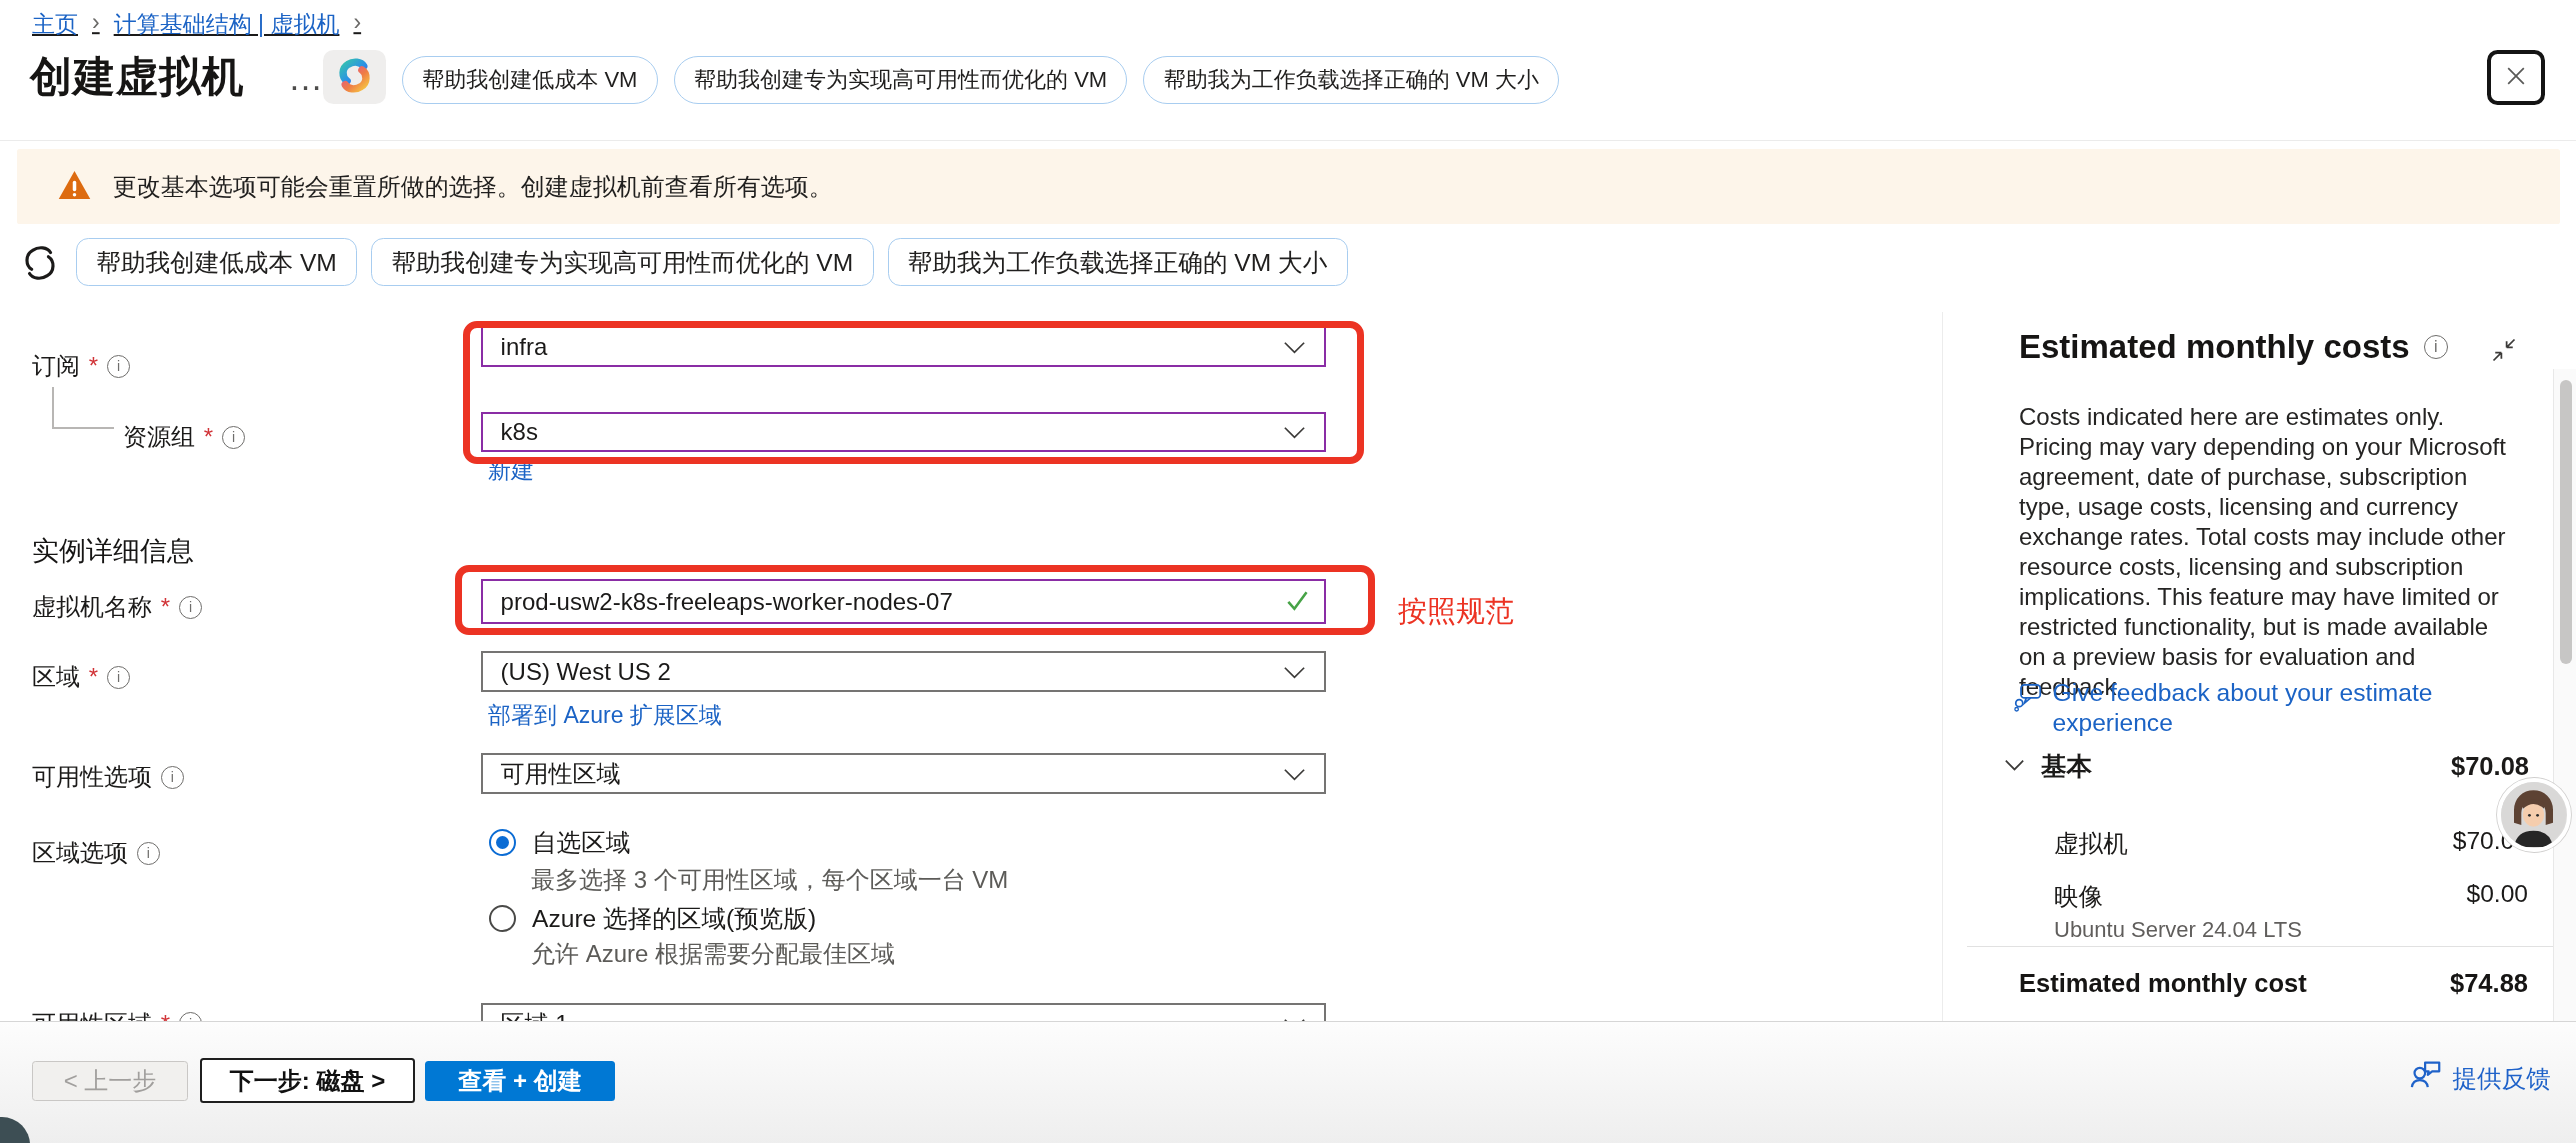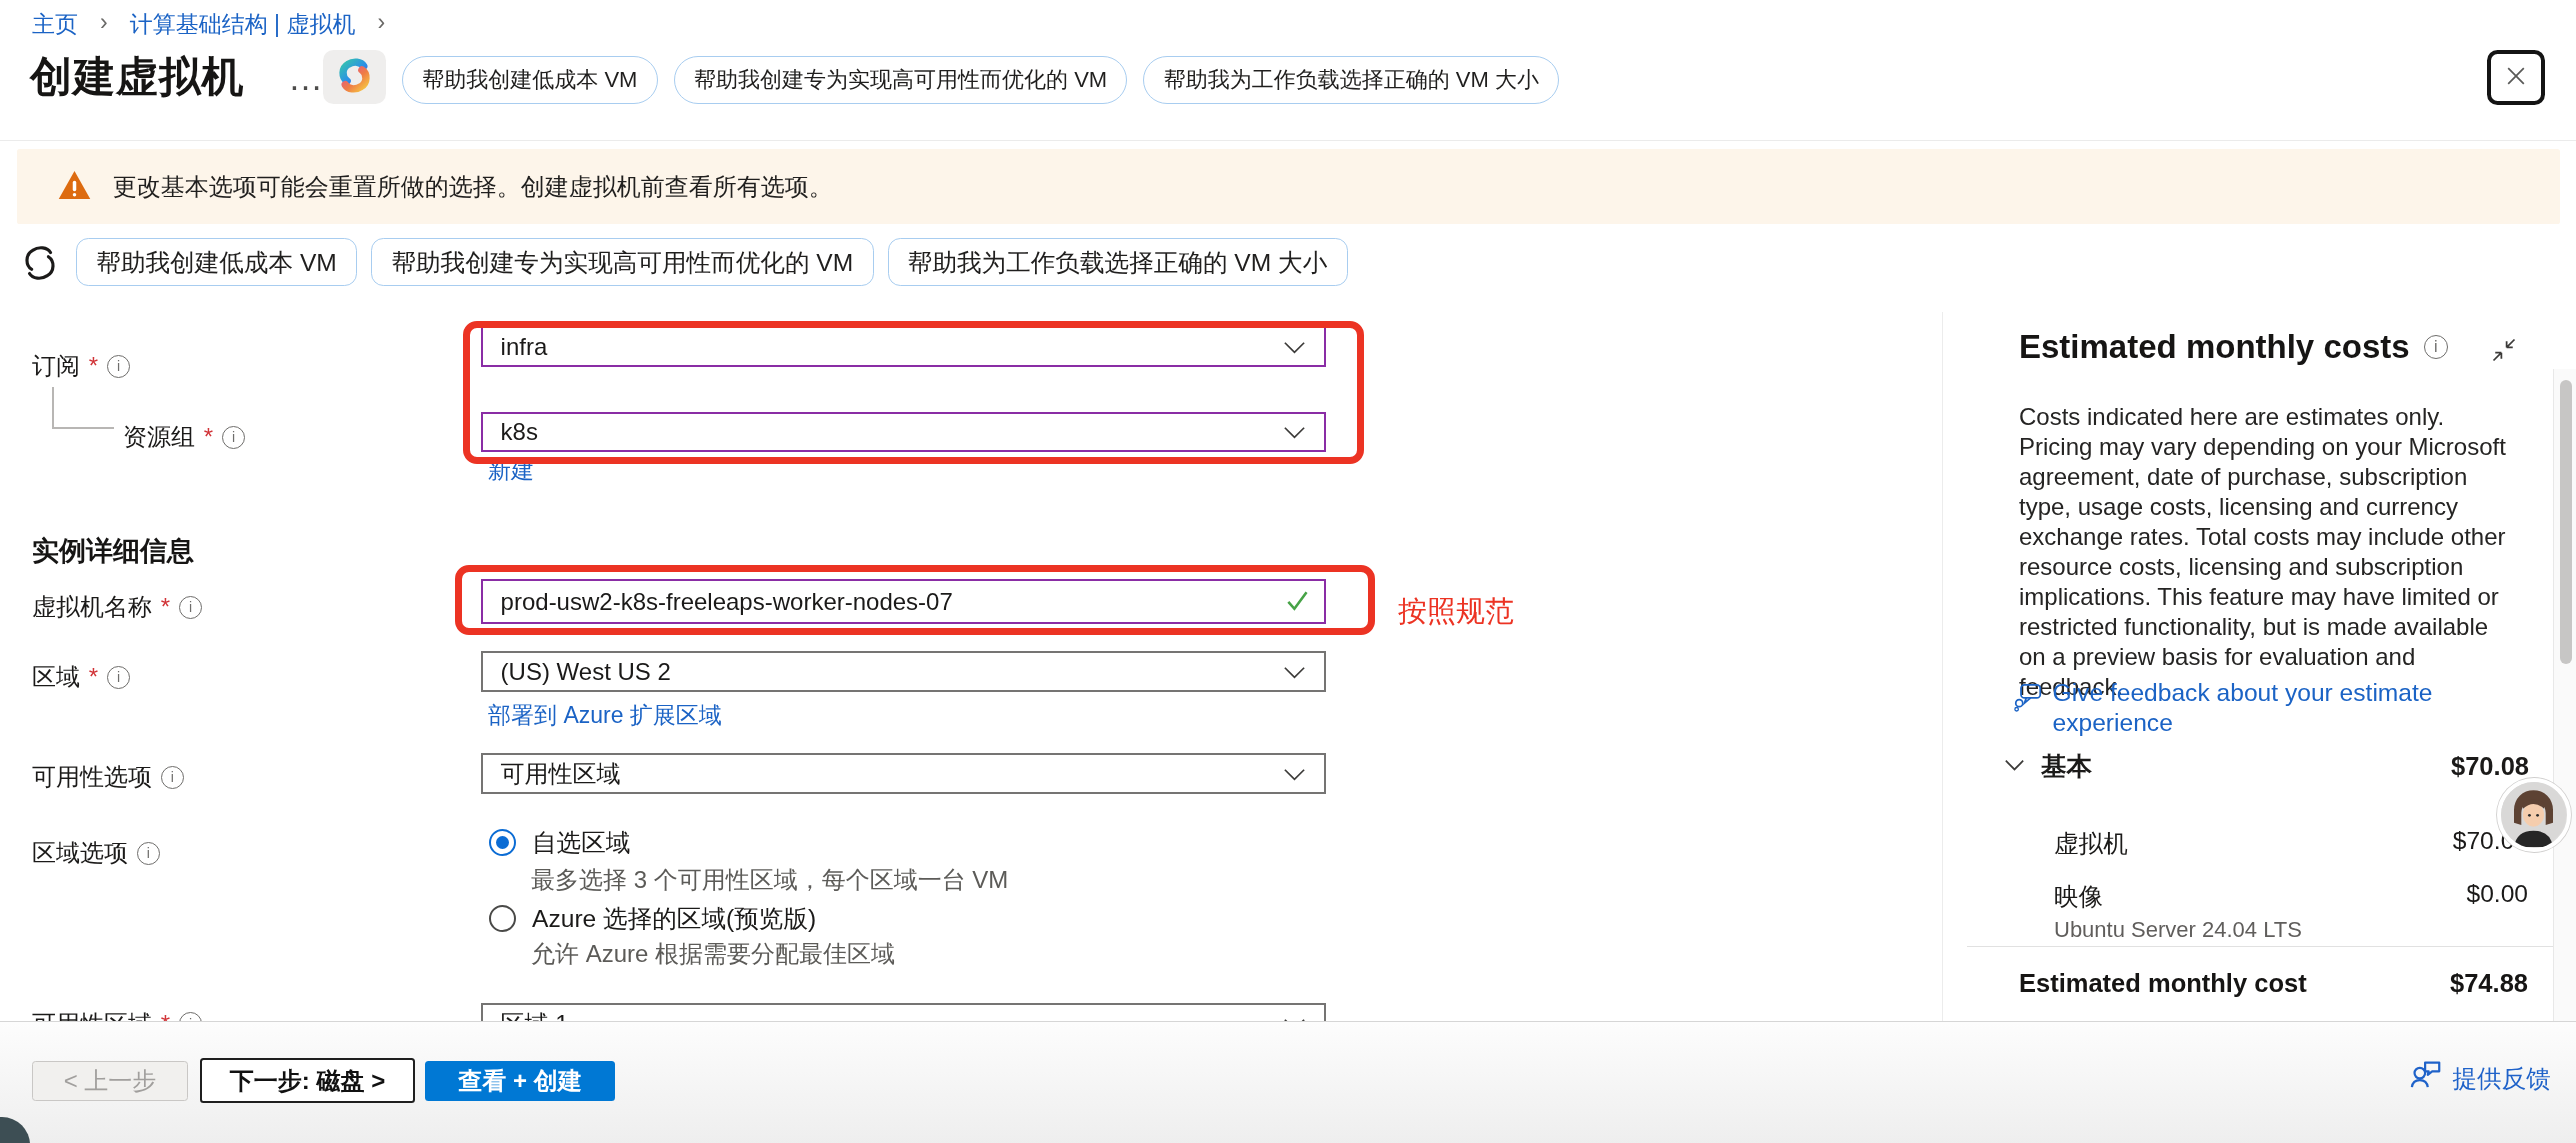--- a/index.html
+++ b/index.html
@@ -1,21 +1,21 @@
 <!DOCTYPE html>
 <html style="font-size:14px"><head>
 <meta charset="utf-8">
 <style>
   html,body{margin:0;padding:0;background:#fff;}
   .screen{position:relative;width:2576px;height:1143px;overflow:hidden;background:#ffffff;
     font-family:"Liberation Sans","DejaVu Sans",sans-serif;color:#1b1a19;}
   .abs{position:absolute;}
 
   
-  .crumbs{left:32px;top:8.8px;display:flex;align-items:center;gap:22px;font-size:23px;}
+  .crumbs{left:32px;top:8.8px;display:flex;align-items:center;gap:14px;font-size:23px;text-decoration:underline;}
   .crumb{color:#1b63c5;cursor:pointer;white-space:nowrap;}
   .crumb-sep{color:#6b6a68;font-size:23px;transform:translateY(-1.8px);}
 
   
   .page-title{left:30px;top:49px;font-size:42px;font-weight:700;letter-spacing:0.9px;color:#161514;}
   .more-dots{left:288px;top:58px;font-size:35px;color:#4d4c4a;letter-spacing:2.6px;cursor:pointer;}
   .copilot-tile{left:323px;top:50px;width:63px;height:54px;background:#efeeed;border-radius:10.5px;
     display:flex;align-items:center;justify-content:center;cursor:pointer;}
   .pill-row-top{left:402px;top:56px;display:flex;gap:16px;}
   .pill{height:46px;border:1.8px solid #a8cdf0;border-radius:24px;background:#fff;font-size:22px;
@@ -40,21 +40,21 @@
   .req{color:#d13438;font-size:24px;}
   .info{width:23px;height:23px;border-radius:50%;border:1.8px solid #6e6d6b;color:#6e6d6b;font-size:14px;
     display:flex;align-items:center;justify-content:center;box-sizing:border-box;cursor:pointer;flex:none;}
   .info::after{content:"i";}
   .field{width:845px;height:41px;background:#fff;border:2.2px solid #757473;box-sizing:border-box;
     display:flex;align-items:center;justify-content:space-between;padding:0 17.6px;font-size:24px;cursor:pointer;}
   .field.purple{border:2.6px solid #8a2da5;}
   .vm-input{width:845px;height:45px;border:2.6px solid #8a2da5;box-sizing:border-box;font-size:24px;
     padding:0 61px 0 17.6px;font-family:inherit;color:#1b1a19;background:#fff;}
   .link{color:#1b63c5;font-size:23px;cursor:pointer;white-space:nowrap;}
-  .section-head{font-size:27px;font-weight:700;color:#161514;}
+  .section-head{font-size:27px;font-weight:400;color:#161514;}
   .conn{background:#b8b6b4;}
   .redbox{border:7px solid #ec3323;border-radius:14px;box-sizing:border-box;pointer-events:none;}
   .annot{font-size:29px;color:#ec3323;font-weight:500;white-space:nowrap;}
   .radio-line{display:flex;align-items:center;gap:16px;}
   .radio{width:27px;height:27px;border-radius:50%;box-sizing:border-box;background:#fff;cursor:pointer;
     display:flex;align-items:center;justify-content:center;flex:none;}
   .radio.sel{border:2.6px solid #0b6cd4;}
   .radio.sel .dot{width:13px;height:13px;border-radius:50%;background:#0b6cd4;}
   .radio.unsel{border:2.2px solid #4a4a48;}
   .radio-label{font-size:24.6px;color:#1b1a19;}

